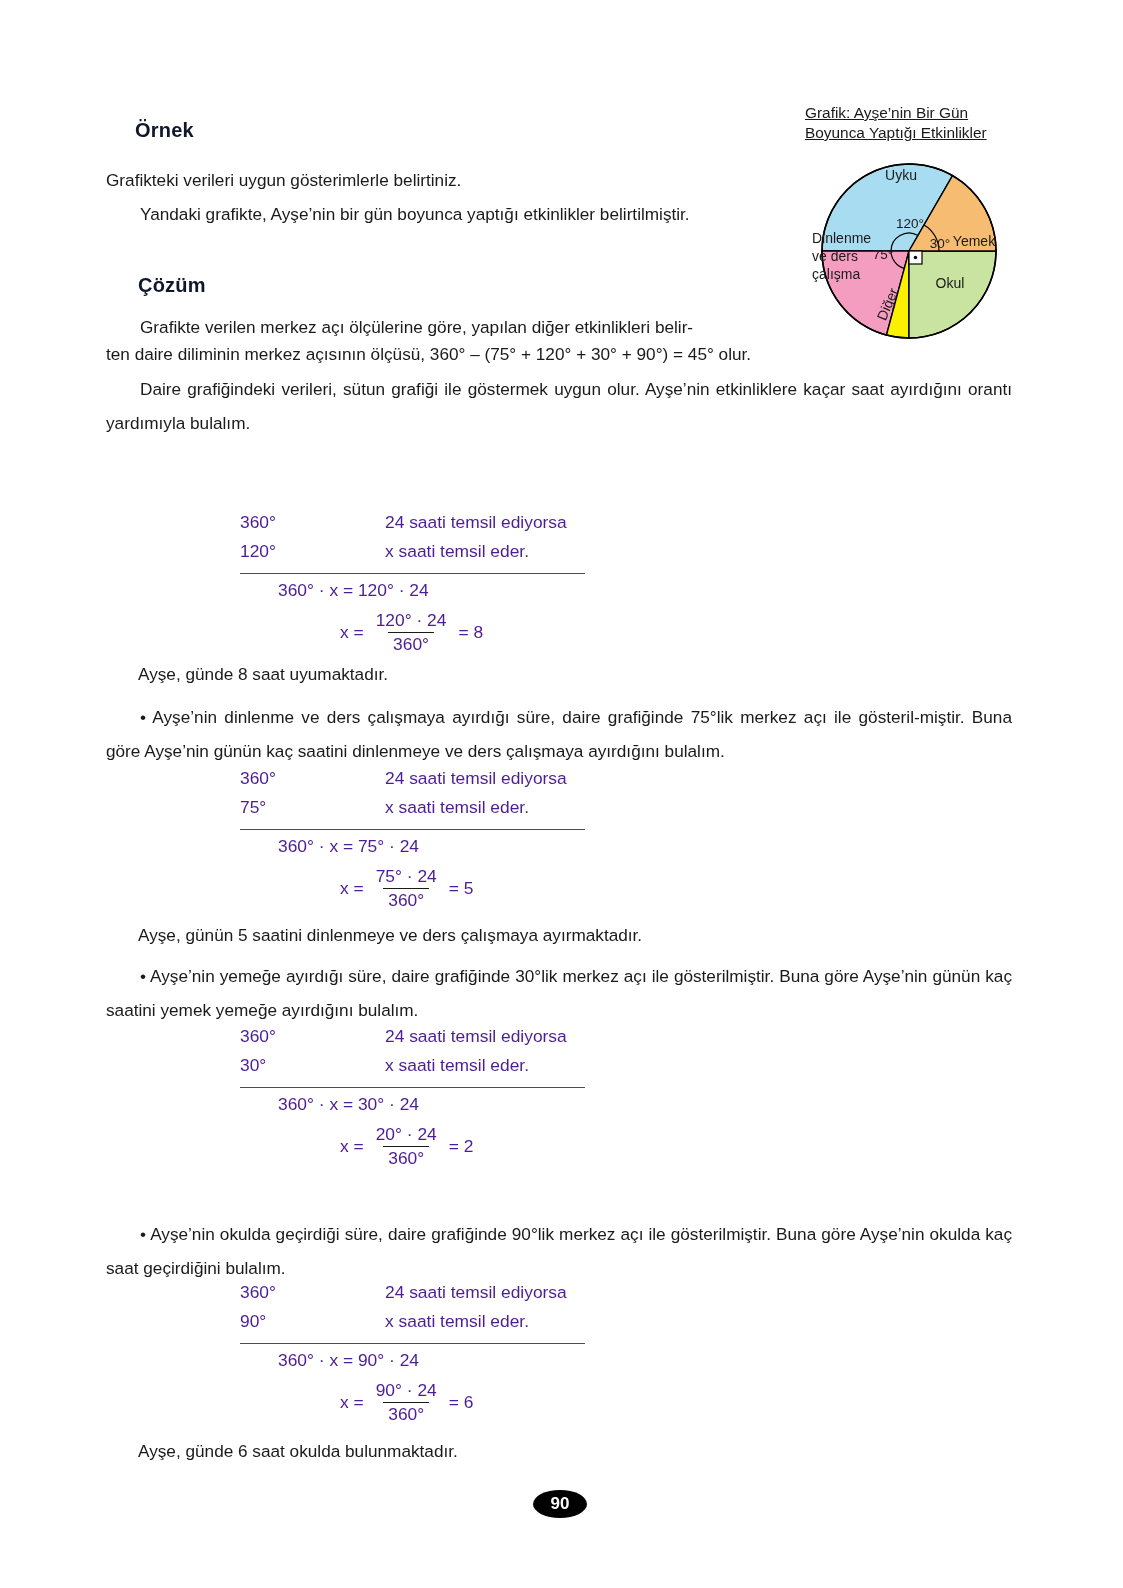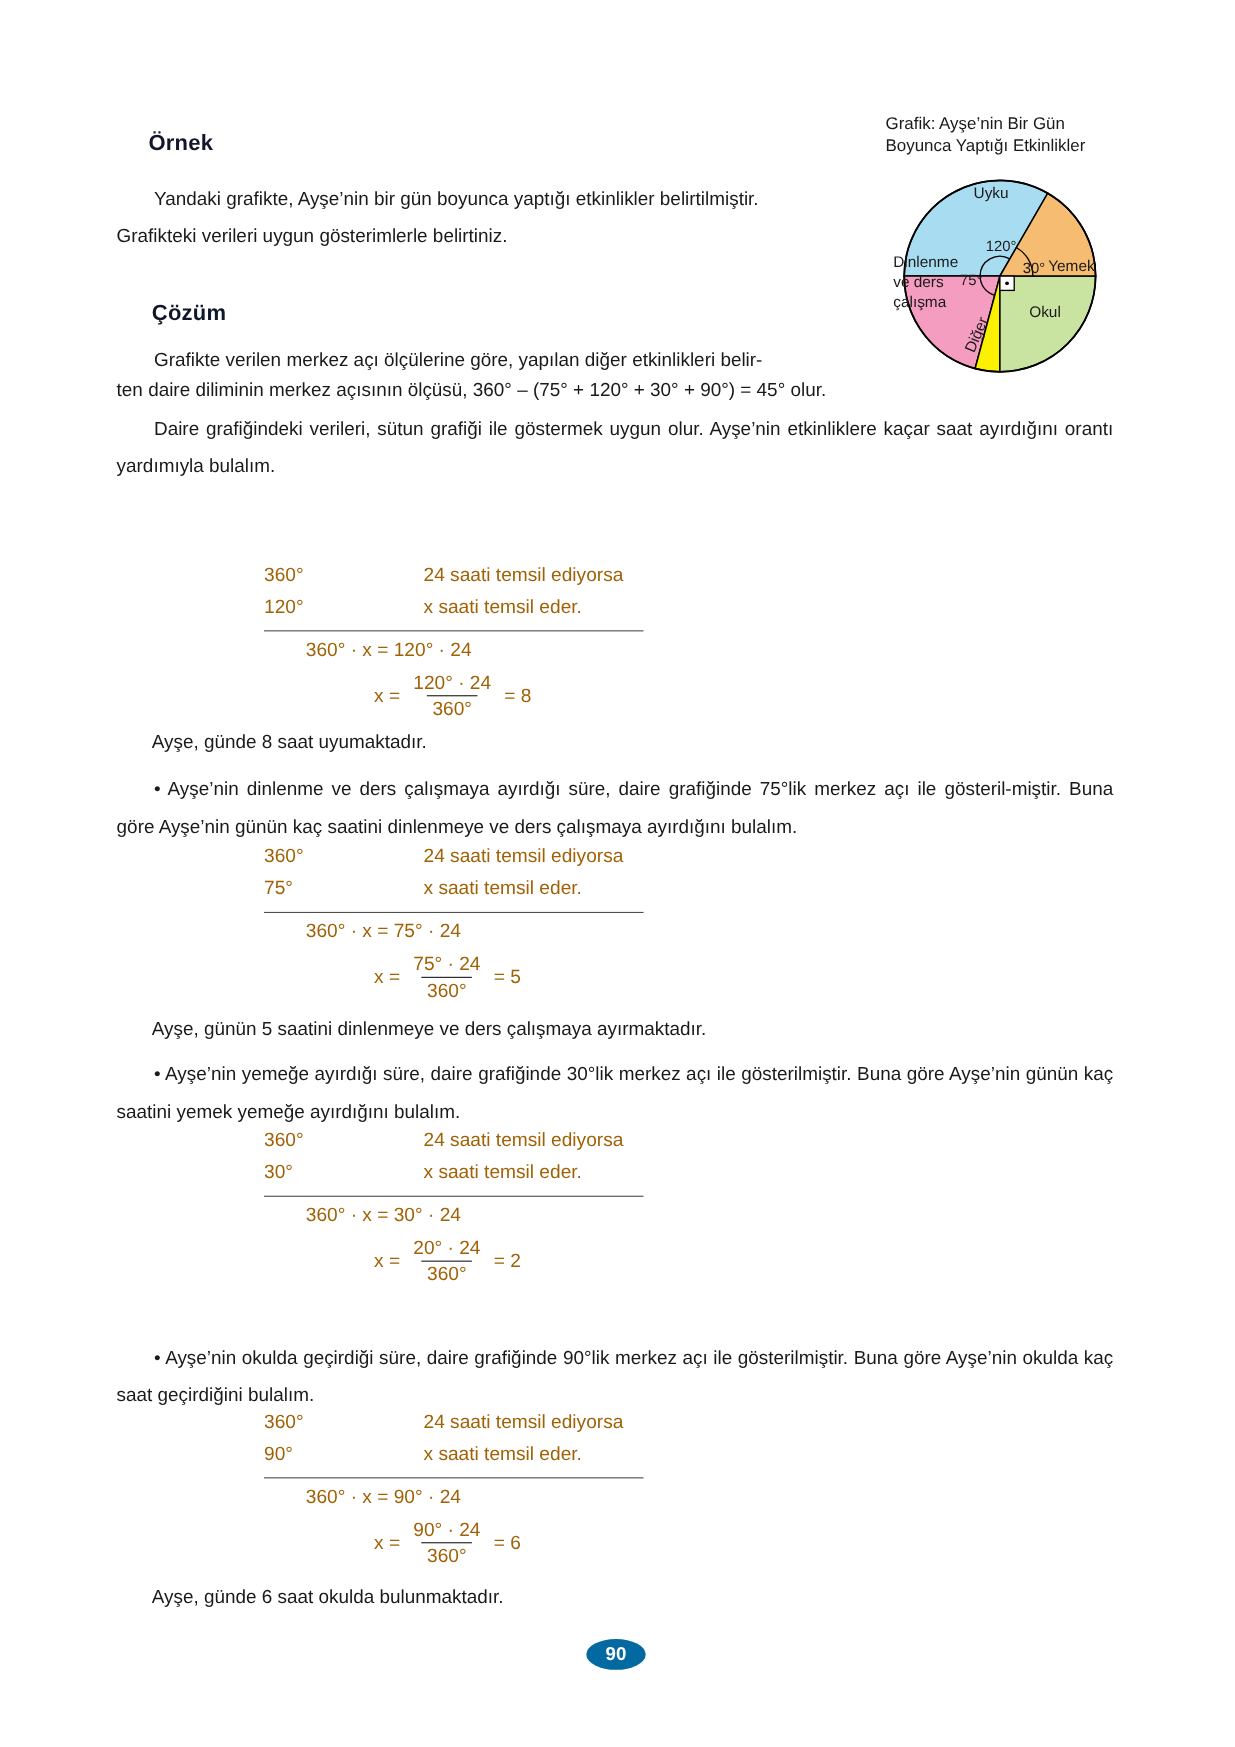--- a/index.html
+++ b/index.html
@@ -54,21 +54,21 @@
   #p-r2      { left: 138px; top: 918px;  width: 880px; }
   #p-b3      { left: 106px; top: 959px;  width: 906px; }
   #p-r3      { left: 138px; top: 1176px; width: 880px; }
   #p-b4      { left: 106px; top: 1217px; width: 906px; }
   #p-r4      { left: 138px; top: 1434px; width: 880px; }
 
   
   .prop {
     position: absolute;
     font-size: 17.4px;
-    color: #a16207;
+    color: #4c1d95;
     width: 420px;
   }
   #prop1 { left: 240px; top: 512px; }
   #prop2 { left: 240px; top: 768px; }
   #prop3 { left: 240px; top: 1026px; }
   #prop4 { left: 240px; top: 1282px; }
 
   .prop-row {
     display: flex;
     align-items: baseline;
@@ -106,21 +106,21 @@
   }
 
   
   #page-badge {
     position: absolute;
     left: 533px;
     top: 1490px;
     width: 54px;
     height: 28px;
     border-radius: 50%;
-    background: #0369a1;
+    background: #000000;
     color: #ffffff;
     font-size: 17px;
     font-weight: bold;
     display: flex;
     align-items: center;
     justify-content: center;
   }
 
   
   #chart-wrap {
@@ -132,21 +132,21 @@
   }
   #chart-title {
     position: absolute;
     left: 5px;
     top: 0px;
     width: 225px;
     font-size: 15.4px;
     line-height: 20px;
     color: #1a1a1a;
   }
-  #chart-title span { display: block; }
+  #chart-title span { display: block; text-decoration: underline; }
   #pie-svg {
     position: absolute;
     left: 0px;
     top: 48px;
   }
   .slice-label {
     font-family: "Liberation Sans", sans-serif;
     font-size: 14px;
     fill: #1a1a1a;
   }
@@ -157,22 +157,22 @@
   }
 </style>
 </head>
 <body>
 
 <div class="page">
 
   <div class="heading" id="h-ornek">Örnek</div>
 
   <div class="para" id="p-intro">
+    <span>Grafikteki verileri uygun gösterimlerle belirtiniz.</span>
     <span style="text-indent:34px;display:block;">Yandaki grafikte, Ayşe’nin bir gün boyunca yaptığı etkinlikler belirtilmiştir.</span>
-    <span>Grafikteki verileri uygun gösterimlerle belirtiniz.</span>
   </div>
 
   <div class="heading" id="h-cozum">Çözüm</div>
 
   <div class="para" id="p-solve1">
     <span style="text-indent:34px;display:block;">Grafikte verilen merkez açı ölçülerine göre, yapılan diğer etkinlikleri belir-</span>
   </div>
   <div class="para" id="p-solve1b">
     <span>ten daire diliminin merkez açısının ölçüsü, 360° – (75° + 120° + 30° + 90°) = 45° olur.</span>
   </div>

